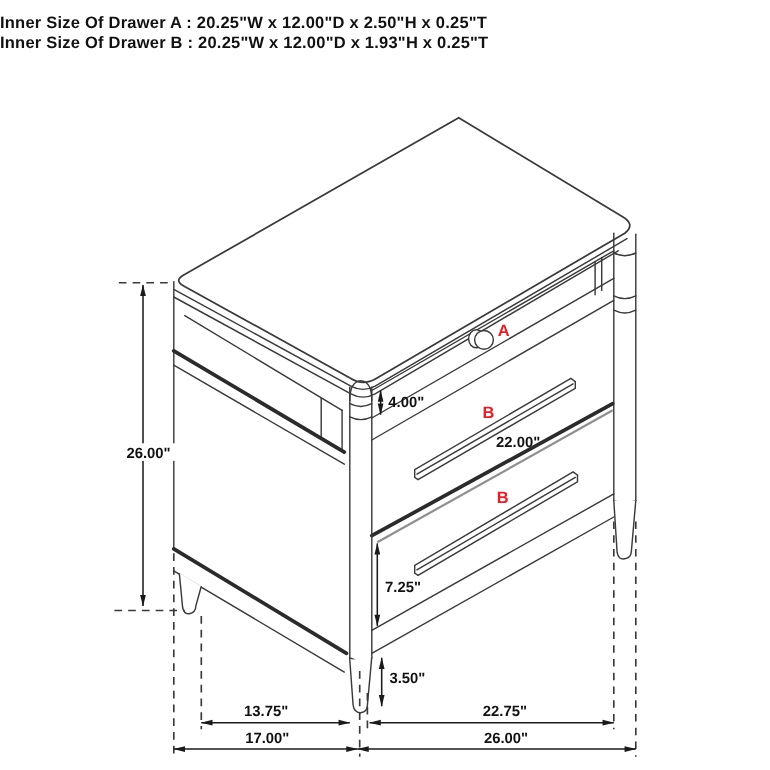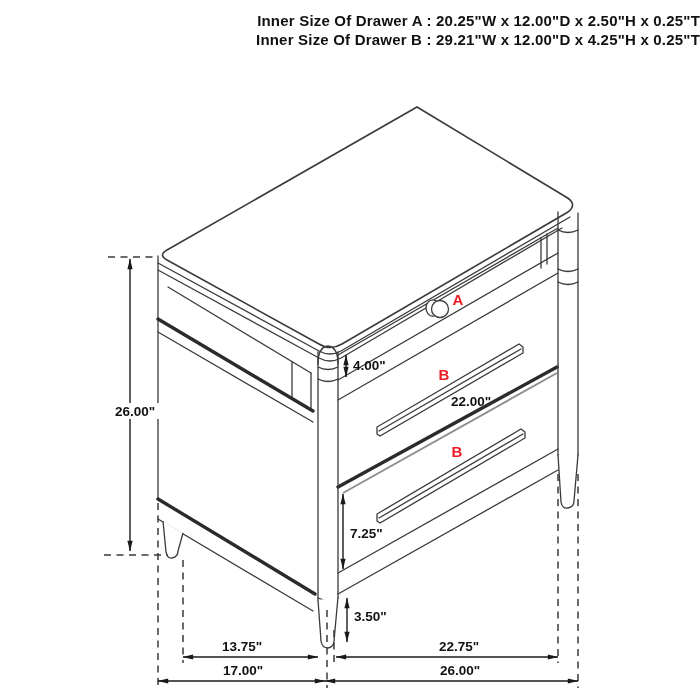--- a/index.html
+++ b/index.html
@@ -1,42 +1,42 @@
 <!DOCTYPE html>
 <html><head>
 <meta charset="utf-8">
 <style>
   html,body{margin:0;padding:0;background:#fff;}
   .page{
     position:relative;width:700px;height:700px;background:#fff;overflow:hidden;
     font-family:"Liberation Sans",sans-serif;
   }
   .header{
-    position:absolute;top:11px;left:0;width:700px;text-align:right;
+    position:absolute;top:11px;left:0;width:700px;text-align:left;
     font-size:15px;font-weight:bold;color:#111;line-height:19px;letter-spacing:.2px;
   }
   svg{position:absolute;top:0;left:0;}
   svg text{font-family:"Liberation Sans",sans-serif;font-weight:bold;fill:#111;font-size:13.5px;}
   svg text.red{fill:#ed1c24;font-size:15px;}
   .ln{stroke:#3a3a3a;stroke-width:1.3;fill:none;stroke-linecap:round;}
   .ln-thick{stroke:#2b2b2b;stroke-width:3.4;fill:none;stroke-linecap:round;}
   .ln-outline{stroke:#3a3a3a;stroke-width:1.6;fill:#fff;}
   .white{fill:#fff;stroke:#3a3a3a;stroke-width:1.3;}
   .dash{stroke:#3a3a3a;stroke-width:1.5;fill:none;stroke-dasharray:7 5.5;}
   .dim{stroke:#1a1a1a;stroke-width:1.4;fill:none;}
   .shadow{stroke:#8f8f8f;stroke-width:2;fill:none;}
 </style>
 </head>
 <body>
 
 <div class="page">
 
   <div class="header">
     <div>Inner Size Of Drawer A : 20.25"W x 12.00"D x 2.50"H x 0.25"T</div>
-    <div>Inner Size Of Drawer B : 29.21"W x 12.00"D x 4.25"H x 0.25"T</div>
+    <div>Inner Size Of Drawer B : 20.25"W x 12.00"D x 1.93"H x 0.25"T</div>
   </div>
 
   <svg width="700" height="700" viewBox="0 0 700 700">
     <defs>
       <marker id="arr" markerWidth="12" markerHeight="8" refX="10.6" refY="3.5" orient="auto-start-reverse" markerUnits="userSpaceOnUse">
         <path d="M0.4,0.9 L11,3.5 L0.4,6.1 Z" fill="#1a1a1a"></path>
       </marker>
     </defs>
 
     <g>

